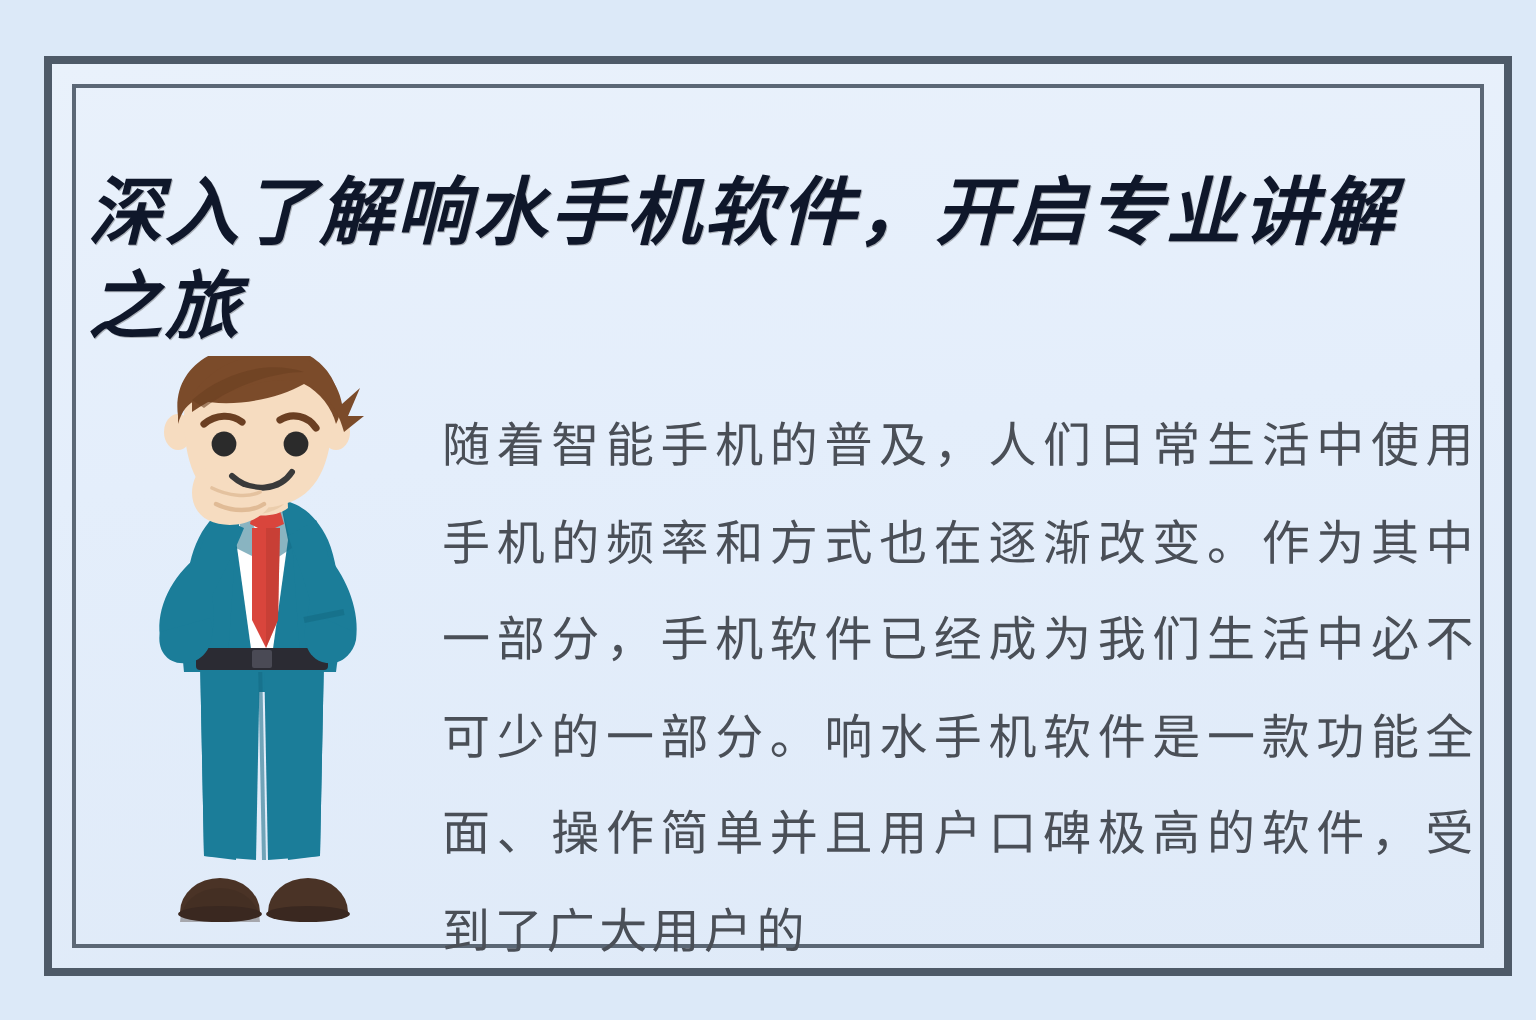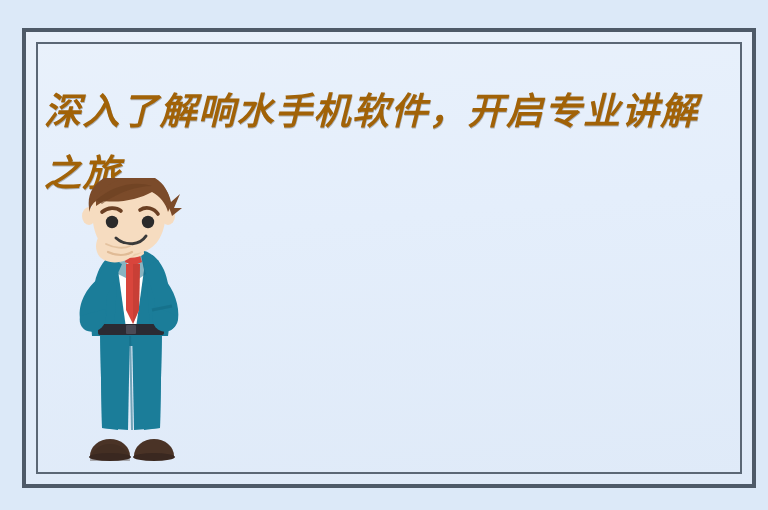--- a/index.html
+++ b/index.html
@@ -42,26 +42,26 @@
     box-sizing: border-box;
     border: 2px solid #5b6775;
   }
 
   
   .title {
     position: absolute;
     left: 44px;
     top: 58px;
     width: 686px;
-    color: #a16207;
-    font-family: Liberation Mono, monospace;
+    color: #0f172a;
+    font-family: Liberation Sans, sans-serif;
     font-size: 37px;
     font-weight: 700;
     font-style: italic;
-    line-height: 62px;
+    line-height: 47px;
     letter-spacing: 1.5px;
     text-shadow: 0.5px 0.5px 0 rgba(60,60,60,0.35);
     white-space: pre-wrap;
   }
 
   
   .body-text {
     position: absolute;
     left: 221px;
     top: 176px;
@@ -199,14 +199,15 @@
                C38 68 40 78 48 82
                C58 87 72 84 78 76
                C80 72 78 68 74 67
                C66 66 56 64 50 58
                C47 55 44 56 42 60 Z" fill="#f6dcc0"></path>
       <path d="M52 74 C60 78 70 78 76 74" stroke="#e0bb96" stroke-width="2.2" fill="none" stroke-linecap="round"></path>
       <path d="M50 66 C58 70 68 71 74 68" stroke="#e0bb96" stroke-width="1.8" fill="none" stroke-linecap="round" opacity="0.8"></path>
     </svg>
   </div>
 
+  <p class="body-text">随着智能手机的普及，人们日常生活中使用手机的频率和方式也在逐渐改变。作为其中一部分，手机软件已经成为我们生活中必不可少的一部分。响水手机软件是一款功能全面、操作简单并且用户口碑极高的软件，受到了广大用户的</p>
 
 </div>
 
 </body></html>

